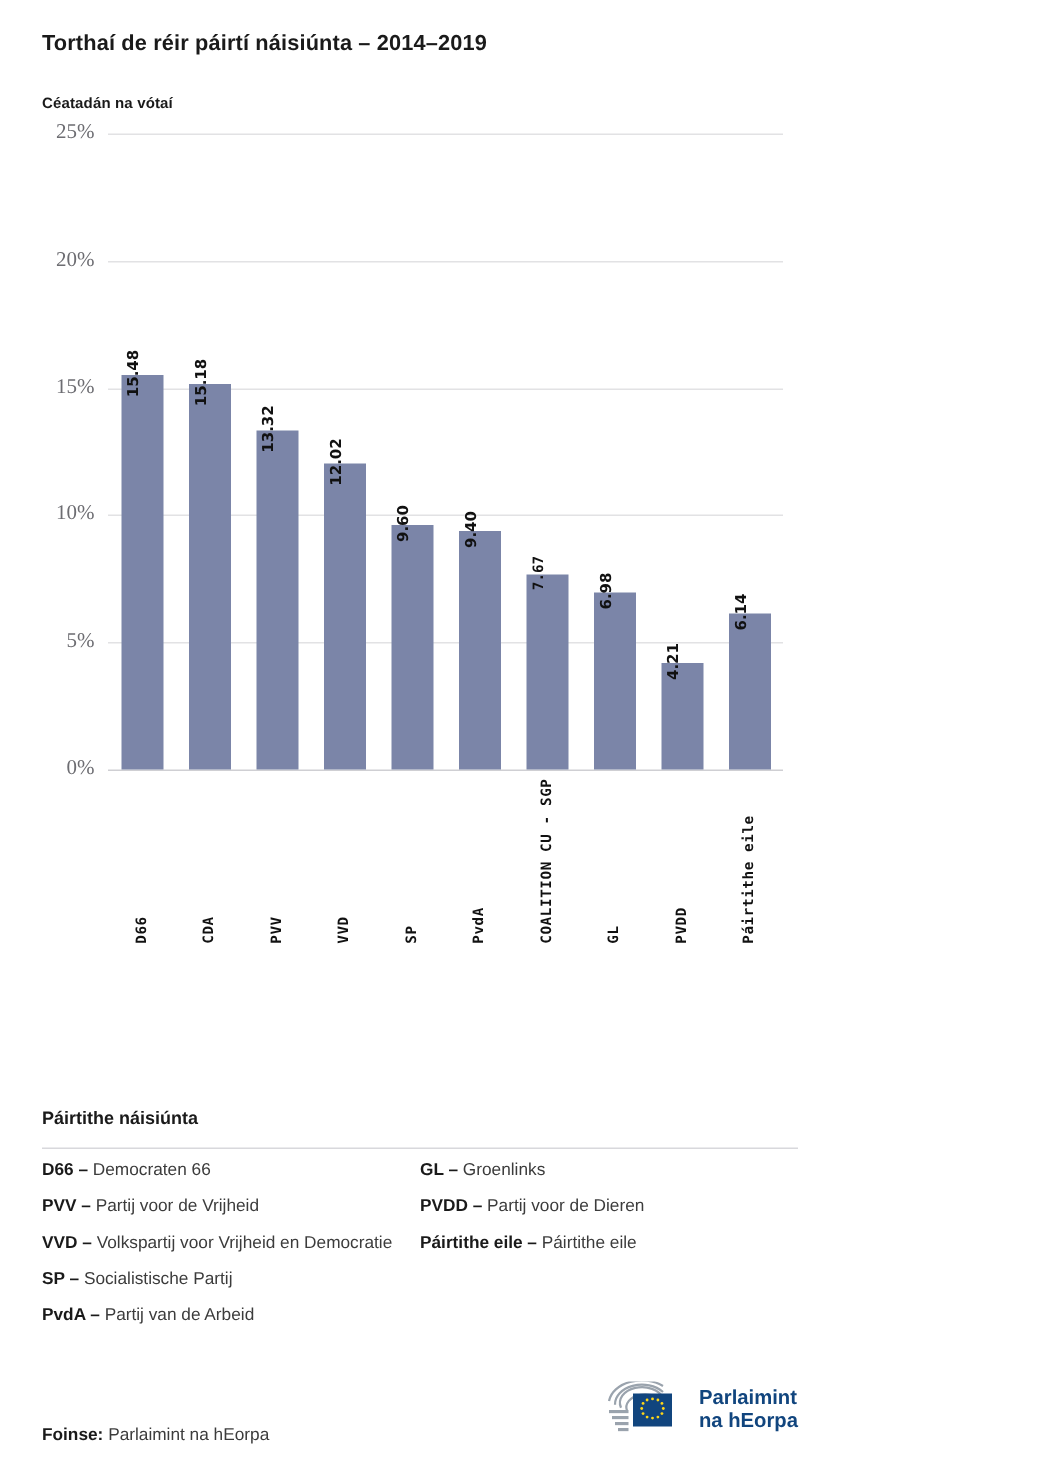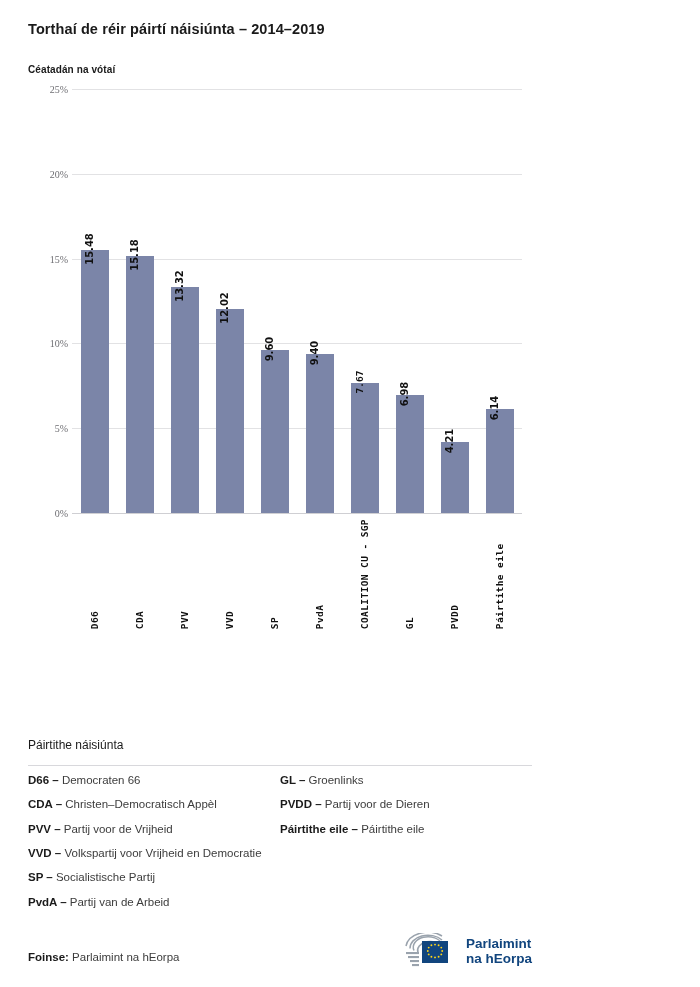--- a/index.html
+++ b/index.html
@@ -30,23 +30,23 @@
   .chart-wrap { position: relative; height: 560px; margin-top: 14px; }
   .plot {
     position: absolute; left: 44px; right: 10px; top: 0; height: 424px;
   }
   .gridline {
     position: absolute; left: 0; right: 0; height: 1px;
     background: #e2e2e4;
   }
   .gridline.base { background: #cfcfd3; }
   .ytick {
-    position: absolute; right: 100%; margin-right: 4px;
+    position: absolute; right: 100%; margin-right: 9px;
     transform: translateY(-50%);
-    font-size: 10px; color: #6d6d72; white-space: nowrap;
+    font-size: 14px; color: #6d6d72; white-space: nowrap;
     font-family: "Liberation Serif", serif;
   }
   .bars {
     position: absolute; left: 0; right: 0; top: 0; height: 424px;
     display: flex; align-items: flex-end;
     justify-content: space-around;
   }
   .barcell {
     position: relative; height: 100%;
     display: flex; flex-direction: column; justify-content: flex-end;
@@ -69,35 +69,35 @@
   .xcell { width: 59px; display: flex; justify-content: center; }
   .xlabel {
     writing-mode: vertical-rl; transform: rotate(180deg);
     font-size: 9.5px; font-weight: bold; color: #111;
     white-space: nowrap; letter-spacing: .4px;
     font-family: "DejaVu Sans Mono", monospace;
   }
 
   
   .legend { position: absolute; left: 28px; right: 28px; top: 738px; }
-  .legend-title { font-size: 12px; font-weight: normal; color: #1a1a1a; }
+  .legend-title { font-size: 12px; font-weight: bold; color: #1a1a1a; }
   .legend-rule { height: 1px; background: #d8d8dc; margin-top: 13px; }
   .legend-cols { display: flex; margin-top: 6px; }
   .legend-col { width: 50%; padding-right: 14px; }
   .legend-item {
     font-size: 11.5px; color: #3c3c3c; line-height: 1.42;
     margin-bottom: 8px;
   }
   .legend-item b { color: #1a1a1a; font-weight: bold; }
 
   
   .footer { position: absolute; left: 28px; right: 28px; bottom: 18px; height: 50px; }
   .source { position: absolute; left: 0; bottom: 6px; font-size: 11.5px; color: #3c3c3c; }
   .source b { color: #1a1a1a; font-weight: bold; }
-  .logo { position: absolute; right: 0; bottom: 0; display: flex; align-items: center; gap: 2px; }
+  .logo { position: absolute; right: 0; bottom: 12px; display: flex; align-items: center; gap: 2px; }
   .logo-text { font-size: 13.5px; font-weight: bold; color: #11457e; line-height: 1.12; }
 </style>
 </head>
 <body>
 
 <div class="page">
 
   <div class="title">Torthaí de réir páirtí náisiúnta – 2014–2019</div>
   <div class="axis-title">Céatadán na vótaí</div>
 
@@ -199,21 +199,20 @@
         </div>
       </div>
   </div>
 
   <div class="legend">
     <div class="legend-title">Páirtithe náisiúnta</div>
     <div class="legend-rule"></div>
     <div class="legend-cols">
       <div class="legend-col" id="legend-left">
           <div class="legend-item"><b>D66 –</b><span> Democraten 66</span></div>
-          <div class="legend-item"><b>CDA –</b><span> Christen–Democratisch Appèl</span></div>
           <div class="legend-item"><b>PVV –</b><span> Partij voor de Vrijheid</span></div>
           <div class="legend-item"><b>VVD –</b><span> Volkspartij voor Vrijheid en Democratie</span></div>
           <div class="legend-item"><b>SP –</b><span> Socialistische Partij</span></div>
           <div class="legend-item"><b>PvdA –</b><span> Partij van de Arbeid</span></div>
         </div>
       <div class="legend-col" id="legend-right">
           <div class="legend-item"><b>GL –</b><span> Groenlinks</span></div>
           <div class="legend-item"><b>PVDD –</b><span> Partij voor de Dieren</span></div>
           <div class="legend-item"><b>Páirtithe eile –</b><span> Páirtithe eile</span></div>
         </div>

